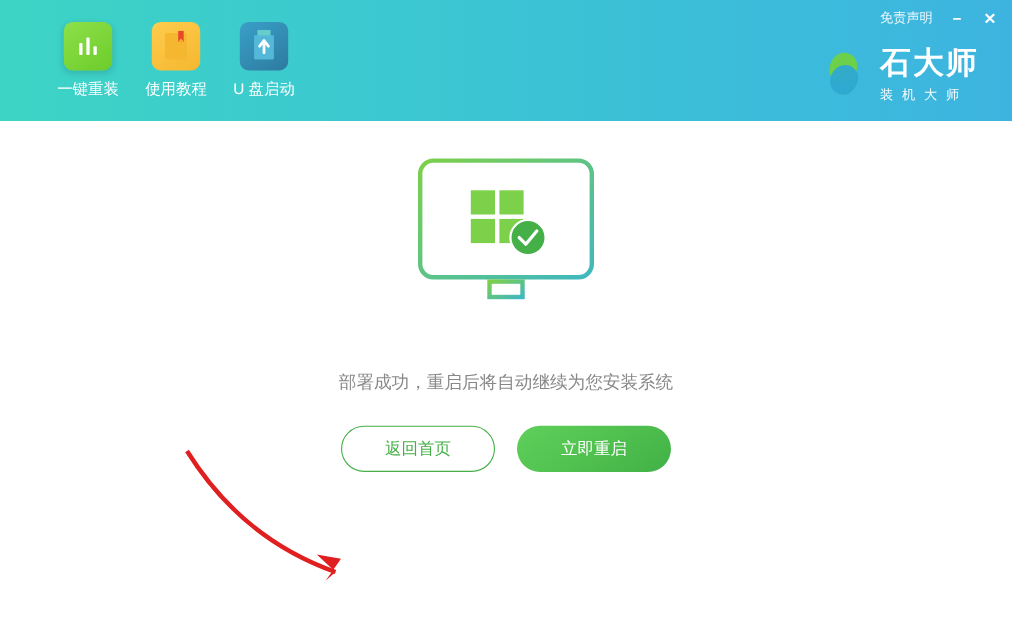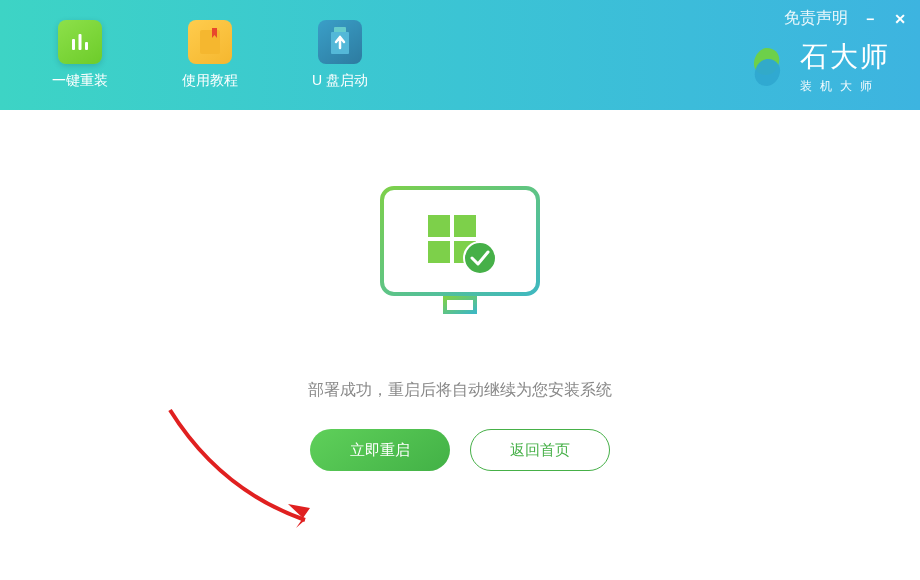--- a/index.html
+++ b/index.html
@@ -14,21 +14,20 @@
     .header {
       height: 110px;
       background: linear-gradient(90deg, #3dd4c5 0%, #3bc4d4 50%, #3db4e0 100%);
       display: flex;
       align-items: center;
       padding: 0 20px;
       position: relative;
     }
     .nav-items {
       display: flex;
-      gap: 50px;
       margin-left: 20px;
     }
     .nav-item {
       display: flex;
       flex-direction: column;
       align-items: center;
       gap: 8px;
       cursor: pointer;
       padding: 8px 12px;
       border-radius: 6px;
@@ -63,21 +62,21 @@
     .window-controls {
       position: absolute;
       top: 8px;
       right: 12px;
       display: flex;
       align-items: center;
       gap: 14px;
     }
     .disclaimer-link {
       color: #fff;
-      font-size: 16px;
+      font-size: 12px;
       cursor: pointer;
       opacity: 0.9;
     }
     .win-btn {
       color: #fff;
       cursor: pointer;
       font-size: 14px;
       width: 16px;
       text-align: center;
       font-weight: bold;
@@ -90,32 +89,32 @@
       align-items: center;
       gap: 10px;
     }
     .brand-text {
       display: flex;
       flex-direction: column;
     }
     .brand-name {
       color: #fff;
       font-size: 28px;
-      font-weight: normal;
+      font-weight: bold;
       letter-spacing: 2px;
     }
     .brand-sub {
       color: #fff;
       font-size: 12px;
       letter-spacing: 8px;
       opacity: 0.95;
       margin-top: 2px;
     }
     .main {
-      padding-top: 70px;
+      padding-top: 28px;
       display: flex;
       flex-direction: column;
       align-items: center;
       position: relative;
     }
     .monitor-svg {
       margin-bottom: 50px;
     }
     .status-text {
       color: #888;
@@ -231,22 +230,22 @@
     <rect x="84" y="61" width="22" height="22" fill="#7dd04a"></rect>
 
     <circle cx="110" cy="78" r="16" fill="#46b048"></circle>
     <circle cx="110" cy="78" r="16" fill="none" stroke="#fff" stroke-width="2"></circle>
     <path d="M102 78 L108 84 L118 72" stroke="#fff" stroke-width="3" fill="none" stroke-linecap="round" stroke-linejoin="round"></path>
   </svg>
 
   <div class="status-text">部署成功，重启后将自动继续为您安装系统</div>
 
   <div class="button-row">
+    <button class="btn btn-secondary">返回首页</button>
     <button class="btn btn-primary">立即重启</button>
-    <button class="btn btn-secondary">返回首页</button>
   </div>
 
   <svg class="arrow-annotation" width="180" height="140" viewBox="0 0 180 140">
     <path d="M10 10 Q 60 90 145 120" stroke="#e02020" stroke-width="4" fill="none"></path>
     <path d="M145 120 L128 104 L150 108 L136 128 Z" fill="#e02020"></path>
   </svg>
 
 </div>
 
 </body></html>

